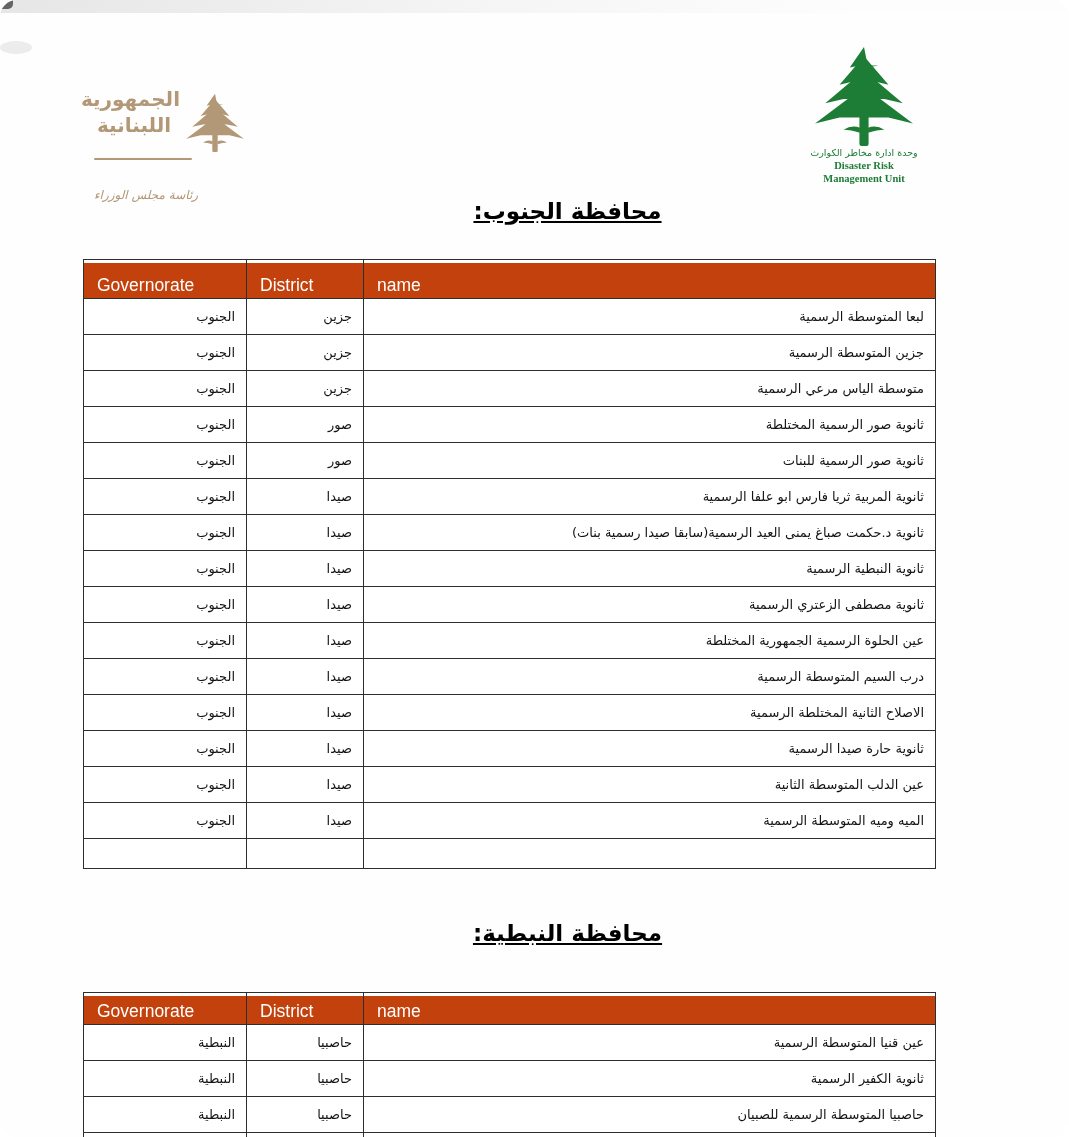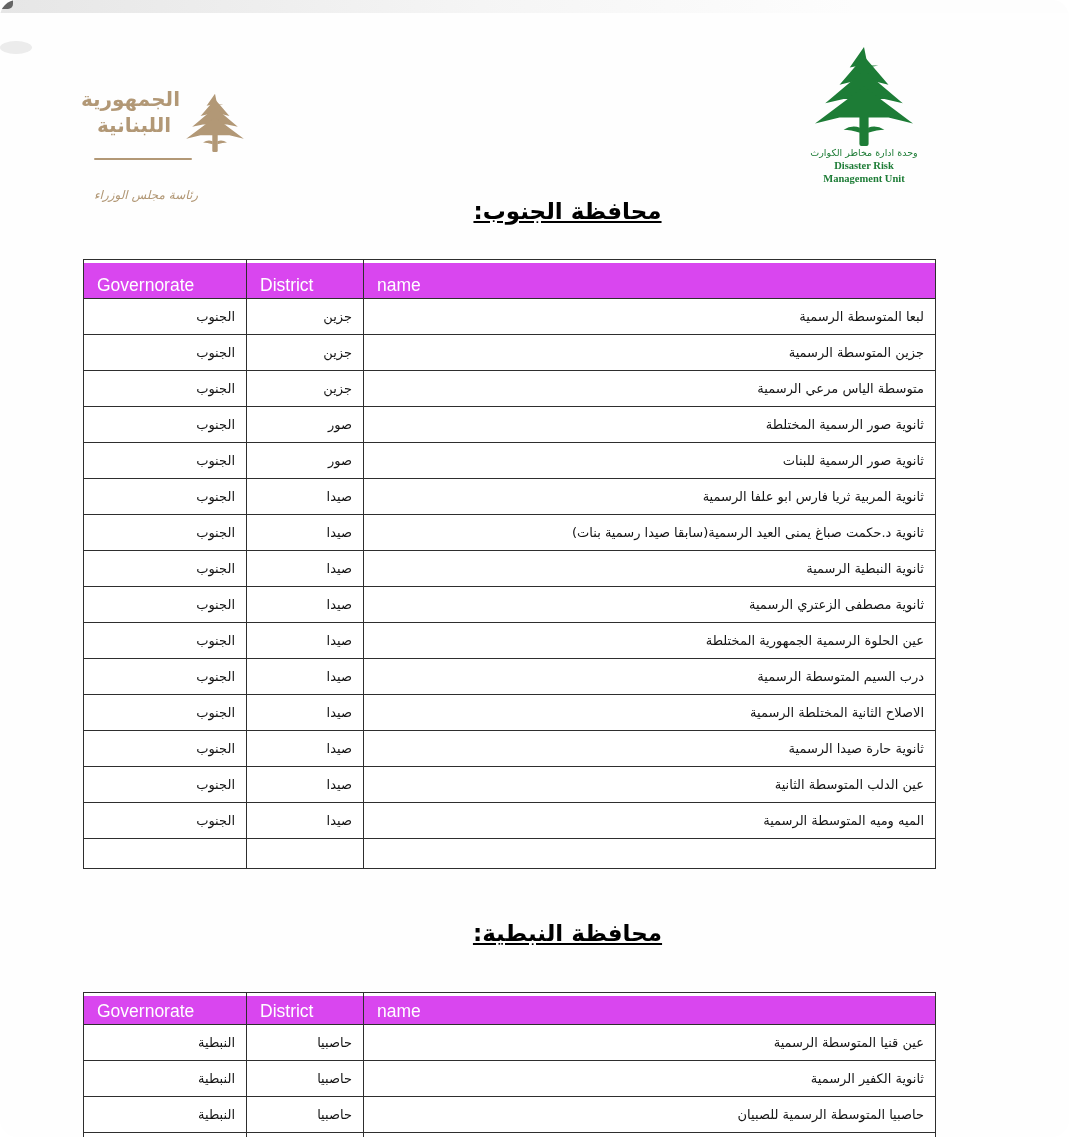--- a/index.html
+++ b/index.html
@@ -42,21 +42,21 @@
   .h1{top:198px;}
   .h2{top:920px;}
 
   
   table.doc-table{position:absolute;left:83px;border-collapse:collapse;table-layout:fixed;
     width:852px;background:#fff;}
   .t1{top:259px;}
   .t2{top:992px;}
   col.c1{width:163px;}col.c2{width:117px;}col.c3{width:572px;}
   .doc-table th{
-    background:#d946ef;color:#fff;font-family:"Liberation Sans",sans-serif;
+    background:#c2410c;color:#fff;font-family:"Liberation Sans",sans-serif;
     font-weight:400;font-size:17.5px;text-align:left;padding:0 0 2px 13px;
     border:1px solid #2e2e2e;box-shadow:inset 0 3px 0 #fff;vertical-align:bottom;}
   .t1 th{height:36px;}
   .t2 th{height:29px;}
   .doc-table td{
     border:1px solid #2e2e2e;height:35px;padding:0 11px 0 4px;direction:rtl;
     text-align:right;font-size:13px;color:#141414;overflow:hidden;white-space:nowrap;
     vertical-align:middle;}
   .doc-table tr.empty-row td{height:29px;}
   .doc-table tr.partial-row td{height:34px;}

